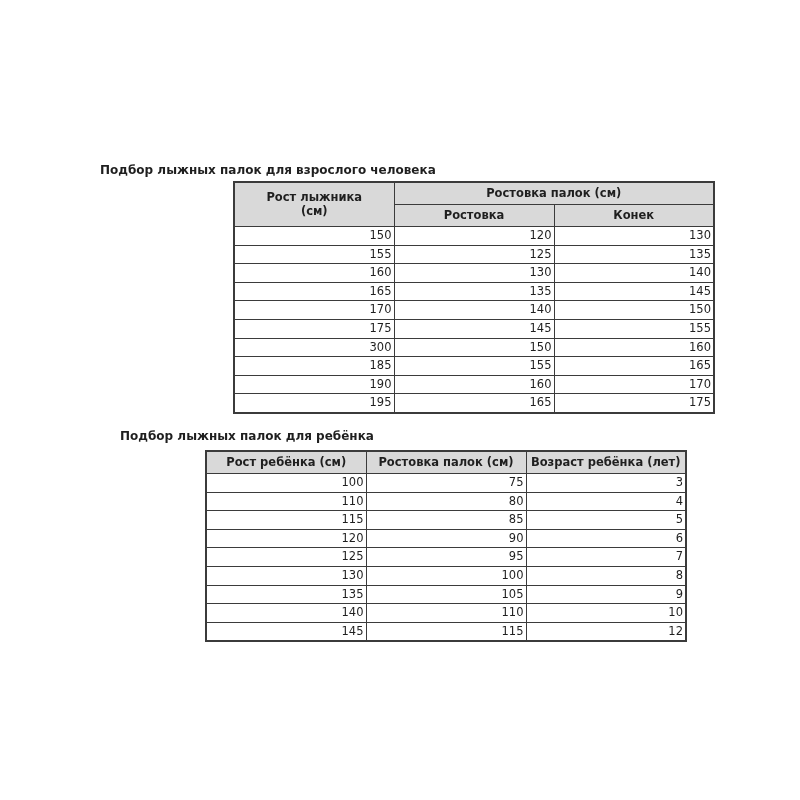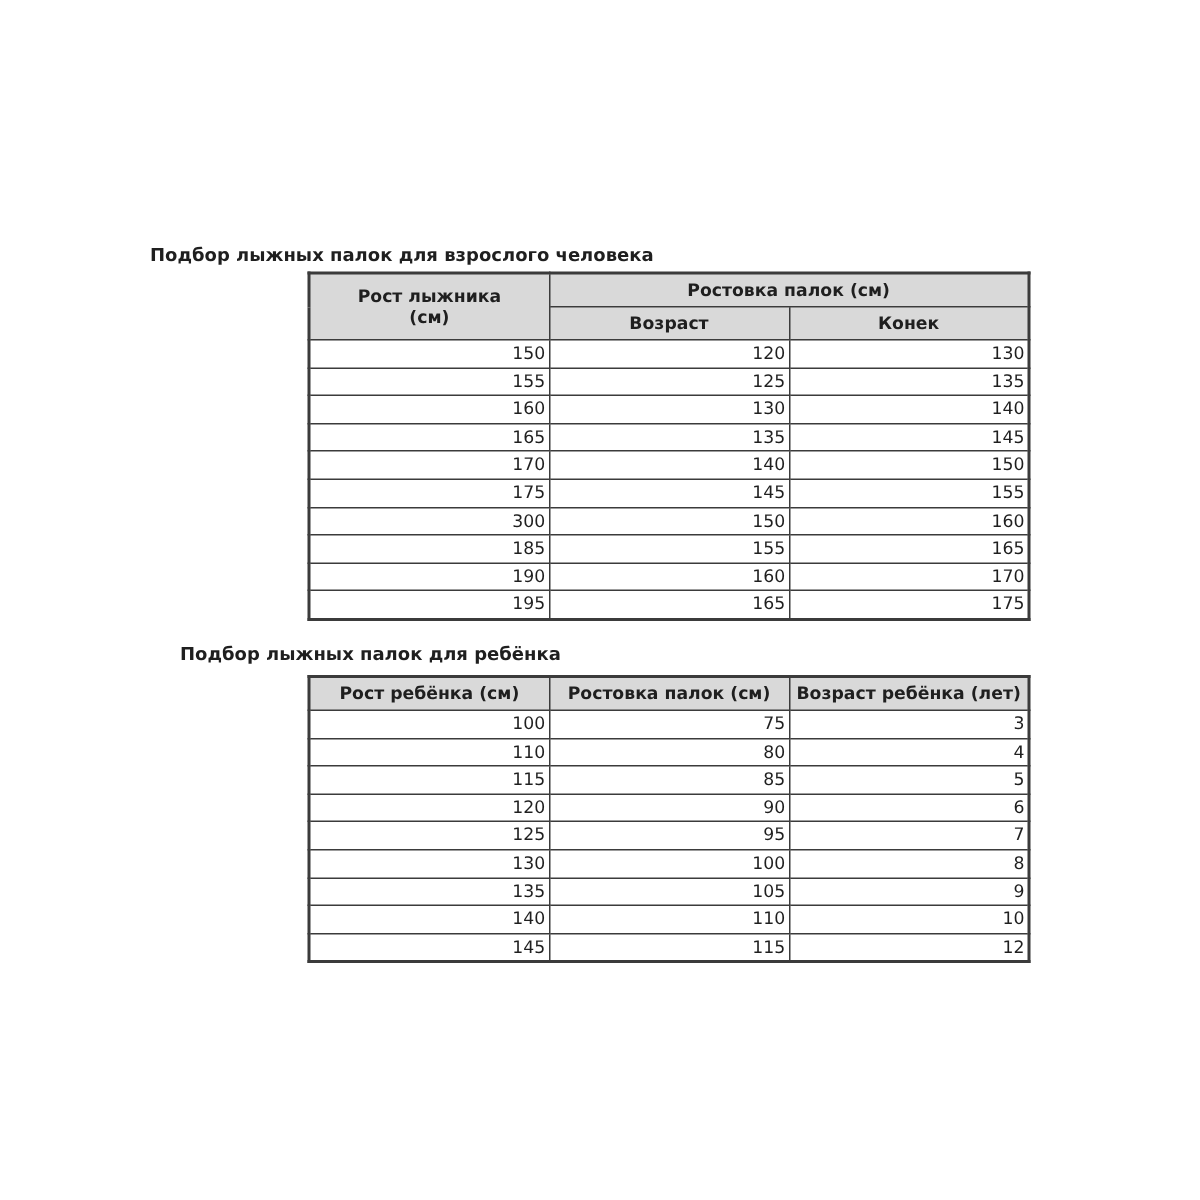--- a/index.html
+++ b/index.html
@@ -33,21 +33,21 @@
   .title-child { top: 429px; margin-left: 20px; }
 
   table.ski-table {
     position: absolute;
     left: 205px;
     width: 480px;
     border-collapse: collapse;
     table-layout: fixed;
     border: 2px solid var(--border-color, #3b3b3b);
   }
-  .table-adult { top: 181px; }
+  .table-adult { top: 181px; margin-left: 28px; }
   .table-child { top: 450px; }
 
   table.ski-table col { width: 160px; }
 
   table.ski-table th {
     background: var(--header-bg, #d9d9d9);
     border: 1px solid var(--border-color, #3b3b3b);
     font-size: 11.5px;
     font-weight: bold;
     color: var(--text-color, #1f1f1f);
@@ -85,21 +85,21 @@
         <col>
         <col>
       </colgroup>
     <thead>
       <tr>
         <th rowspan="2" class="two-line">Рост лыжника
 (см)</th>
         <th colspan="2">Ростовка палок (см)</th>
       </tr>
       <tr>
-        <th>Возраст</th>
+        <th>Ростовка</th>
         <th>Конек</th>
       </tr>
     </thead>
     <tbody>
         <tr>
           <td>150</td>
           <td>120</td>
           <td>130</td>
         </tr>
         <tr>

